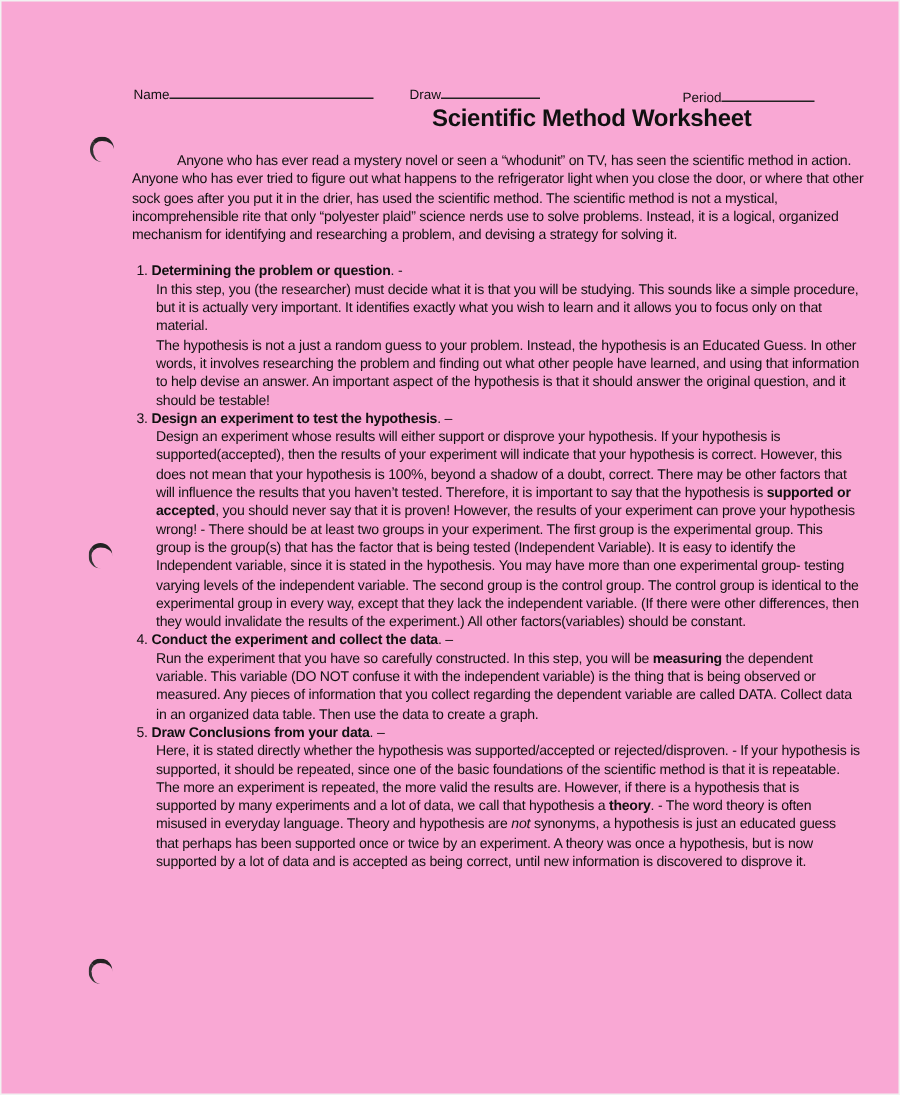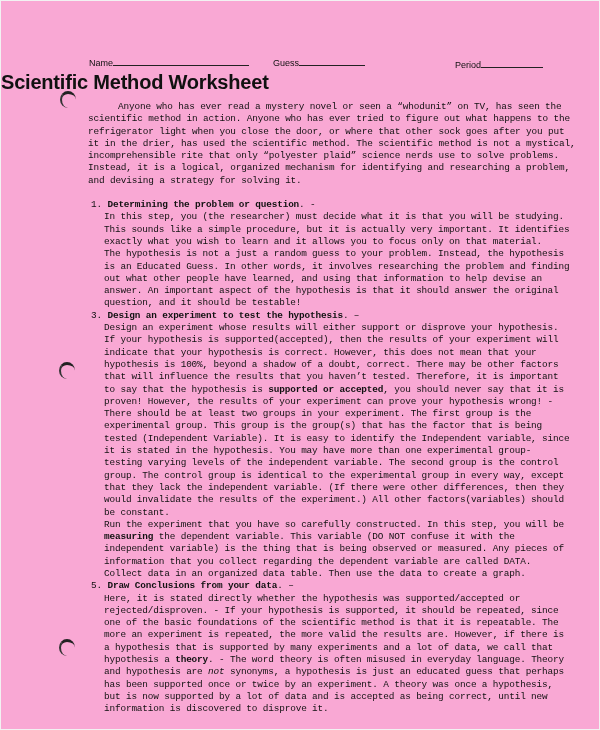--- a/index.html
+++ b/index.html
@@ -1,41 +1,41 @@
 <!DOCTYPE html>
 <html><head>
 <meta charset="utf-8">
 <style>
   html, body { margin:0; padding:0; }
   body { width:600px; height:730px; background:#f2f2f2; position:relative; overflow:hidden;
          font-family:"Liberation Sans", sans-serif; color:#111; }
   .page { position:absolute; left:1px; top:1px; width:598px; height:728px; background:#f9a8d4; }
   .hdr { position:absolute; top:56px; font-size:9px; color:#111; }
   .hdr .line { display:inline-block; border-bottom:1px solid #222; height:8px; vertical-align:baseline; }
-  .title { position:absolute; top:70px; left:0; width:500px; text-align:left; font-size:20px; font-weight:bold; letter-spacing:-0.2px; }
+  .title { position:absolute; top:70px; left:0; width:500px; text-align:right; font-size:16px; font-weight:bold; letter-spacing:-0.2px; }
   .punch { position:absolute; width:14px; height:14px; border-top:3px solid #222; border-left:2px solid #333; border-radius:50%; }
-  .body { position:absolute; left:87px; top:100px; width:490px; font-size:9.4px; line-height:12.3px; letter-spacing:-0.15px;font-family:Liberation Mono, monospace; }
+  .body { position:absolute; left:87px; top:100px; width:490px; font-size:9.4px; line-height:12.3px; letter-spacing:-0.15px; }
   .intro { text-indent:30px; margin:0 0 12px 0; }
   .lead { margin:0; }
   ol { margin:4px; padding:0; list-style:none; }
   .step-h { margin:0 0 0 -1px; }
   .step-h b { font-weight:bold; }
   .step-p { margin:0 0 0 12px; }
   b { font-weight:bold; }
 </style>
 </head>
 <body>
 
 <div class="page">
 
   <div class="hdr" style="left:88px;">
     <span>Name</span><span class="line" style="width:136px;"></span>
   </div>
   <div class="hdr" style="left:272px;">
-    <span>Guess</span><span class="line" style="width:66px;"></span>
+    <span>Draw</span><span class="line" style="width:66px;"></span>
   </div>
   <div class="hdr" style="left:454px;top:58px;">
     <span>Period</span><span class="line" style="width:62px;"></span>
   </div>
 
   <div class="title">Scientific Method Worksheet</div>
 
   <div class="punch" style="left:59px;top:90px;"></div>
   <div class="punch" style="left:58px;top:361px;"></div>
   <div class="punch" style="left:58px;top:638px;"></div>
@@ -49,20 +49,21 @@
         <p class="step-p">In this step, you (the researcher) must decide what it is that you will be studying. This sounds like a simple procedure, but it is actually very important. It identifies exactly what you wish to learn and it allows you to focus only on that material.</p>
       </li>
       <li>
         <p class="step-p">The hypothesis is not a just a random guess to your problem. Instead, the hypothesis is an Educated Guess. In other words, it involves researching the problem and finding out what other people have learned, and using that information to help devise an answer. An important aspect of the hypothesis is that it should answer the original question, and it should be testable!</p>
       </li>
       <li>
         <p class="step-h"><span>3.</span> <b>Design an experiment to test the hypothesis</b><span>. –</span></p>
         <p class="step-p"><span>Design an experiment whose results will either support or disprove your hypothesis. If your hypothesis is supported(accepted), then the results of your experiment will indicate that your hypothesis is correct. However, this does not mean that your hypothesis is 100%, beyond a shadow of a doubt, correct. There may be other factors that will influence the results that you haven’t tested. Therefore, it is important to say that the hypothesis is </span><b>supported or accepted</b><span>, you should never say that it is proven! However, the results of your experiment can prove your hypothesis wrong! - There should be at least two groups in your experiment. The first group is the experimental group. This group is the group(s) that has the factor that is being tested (Independent Variable). It is easy to identify the Independent variable, since it is stated in the hypothesis. You may have more than one experimental group- testing varying levels of the independent variable.  The second group is the control group. The control group is identical to the experimental group in every way, except that they lack the independent variable. (If there were other differences, then they would invalidate the results of the experiment.) All other factors(variables) should be constant.</span></p>
       </li>
       <li>
+        <p class="step-h"><span>4.</span> <b>Conduct the experiment and collect the data</b><span>. –</span></p>
         <p class="step-p"><span>Run the experiment that you have so carefully constructed. In this step, you will be </span><b>measuring</b><span> the dependent variable. This variable (DO NOT confuse it with the independent variable) is the thing that is being observed or measured. Any pieces of information that you collect regarding the dependent variable are called DATA. Collect data in an organized data table.  Then use the data to create a graph.</span></p>
       </li>
       <li>
         <p class="step-h"><span>5.</span> <b>Draw Conclusions from your data</b><span>. –</span></p>
         <p class="step-p"><span>Here, it is stated directly whether the hypothesis was supported/accepted or rejected/disproven. - If your hypothesis is supported, it should be repeated, since one of the basic foundations of the scientific method is that it is repeatable. The more an experiment is repeated, the more valid the results are. However, if there is a hypothesis that is supported by many experiments and a lot of data, we call that hypothesis a </span><b>theory</b><span>. - The word theory is often misused in everyday language. Theory and hypothesis are </span><i>not</i><span> synonyms, a hypothesis is just an educated guess that perhaps has been supported once or twice by an experiment. A theory was once a hypothesis, but is now supported by a lot of data and is accepted as being correct, until new information is discovered to disprove it.</span></p>
       </li>
     </ol>
   </div>
 </div>
 

